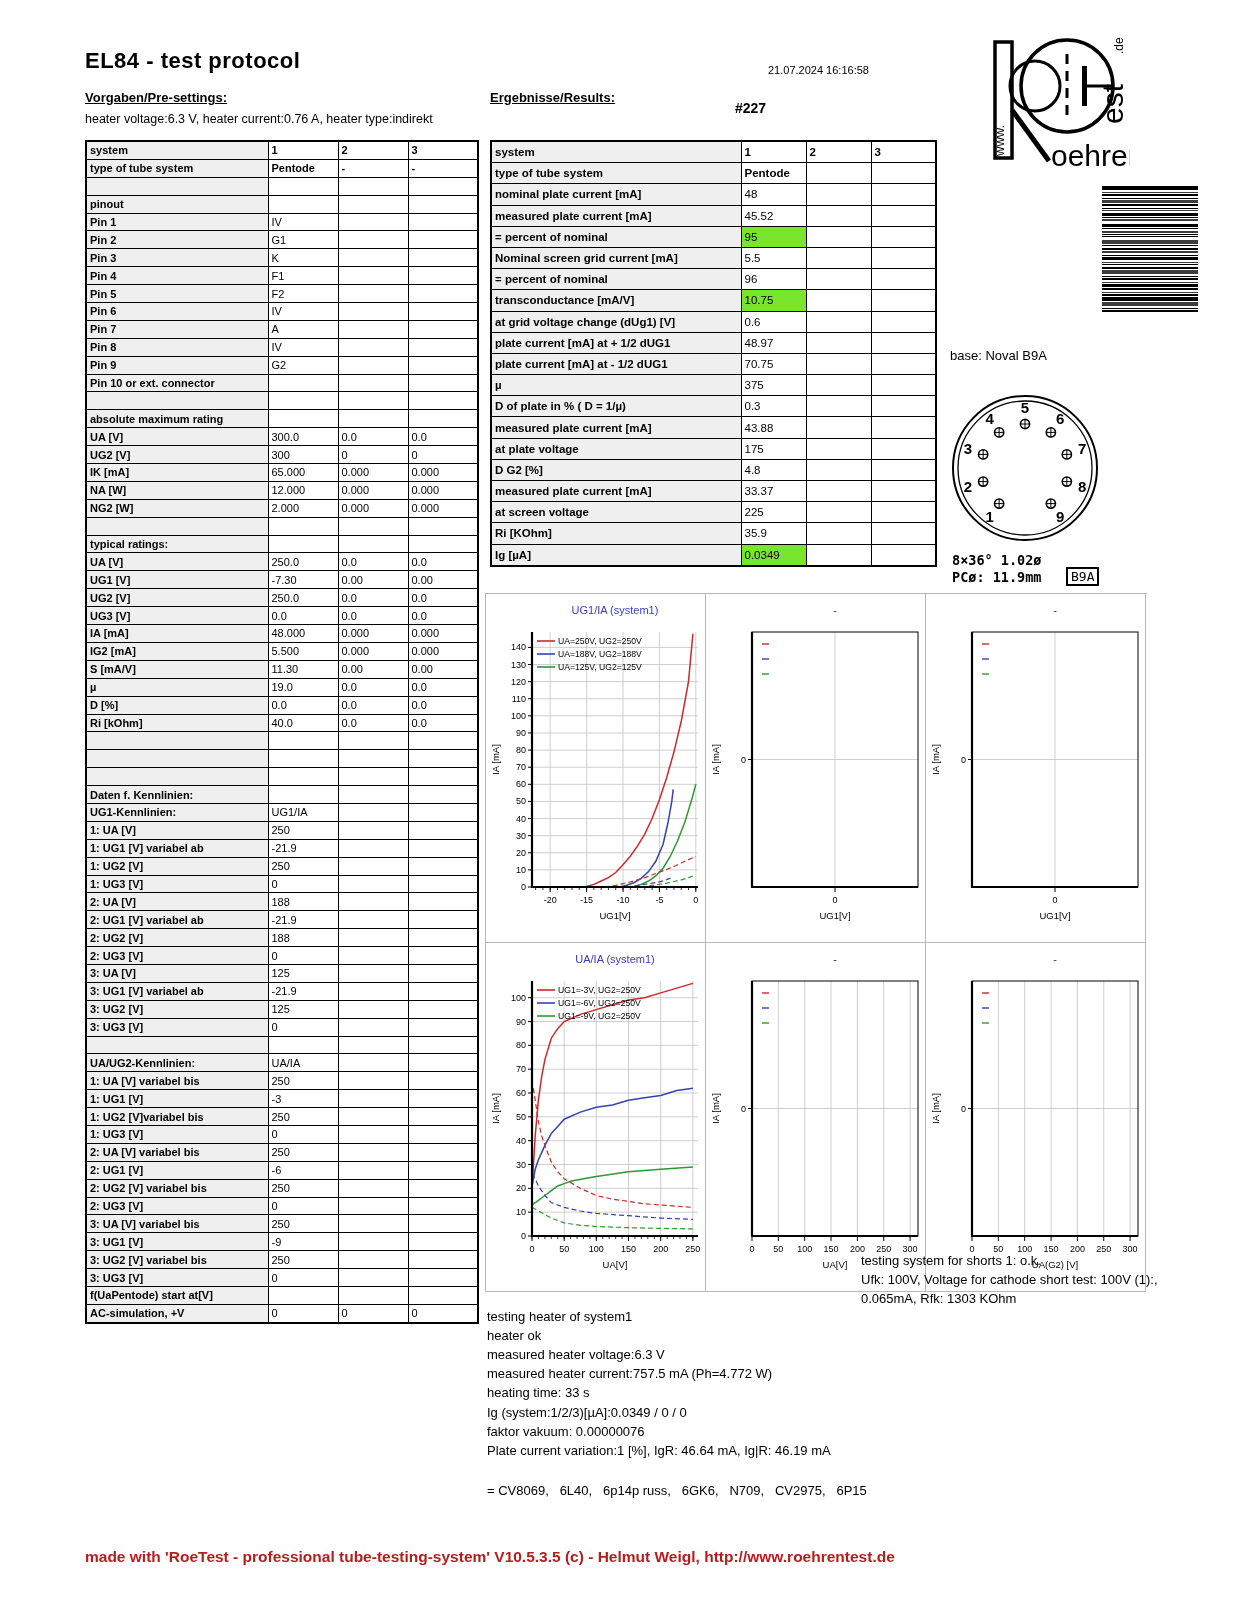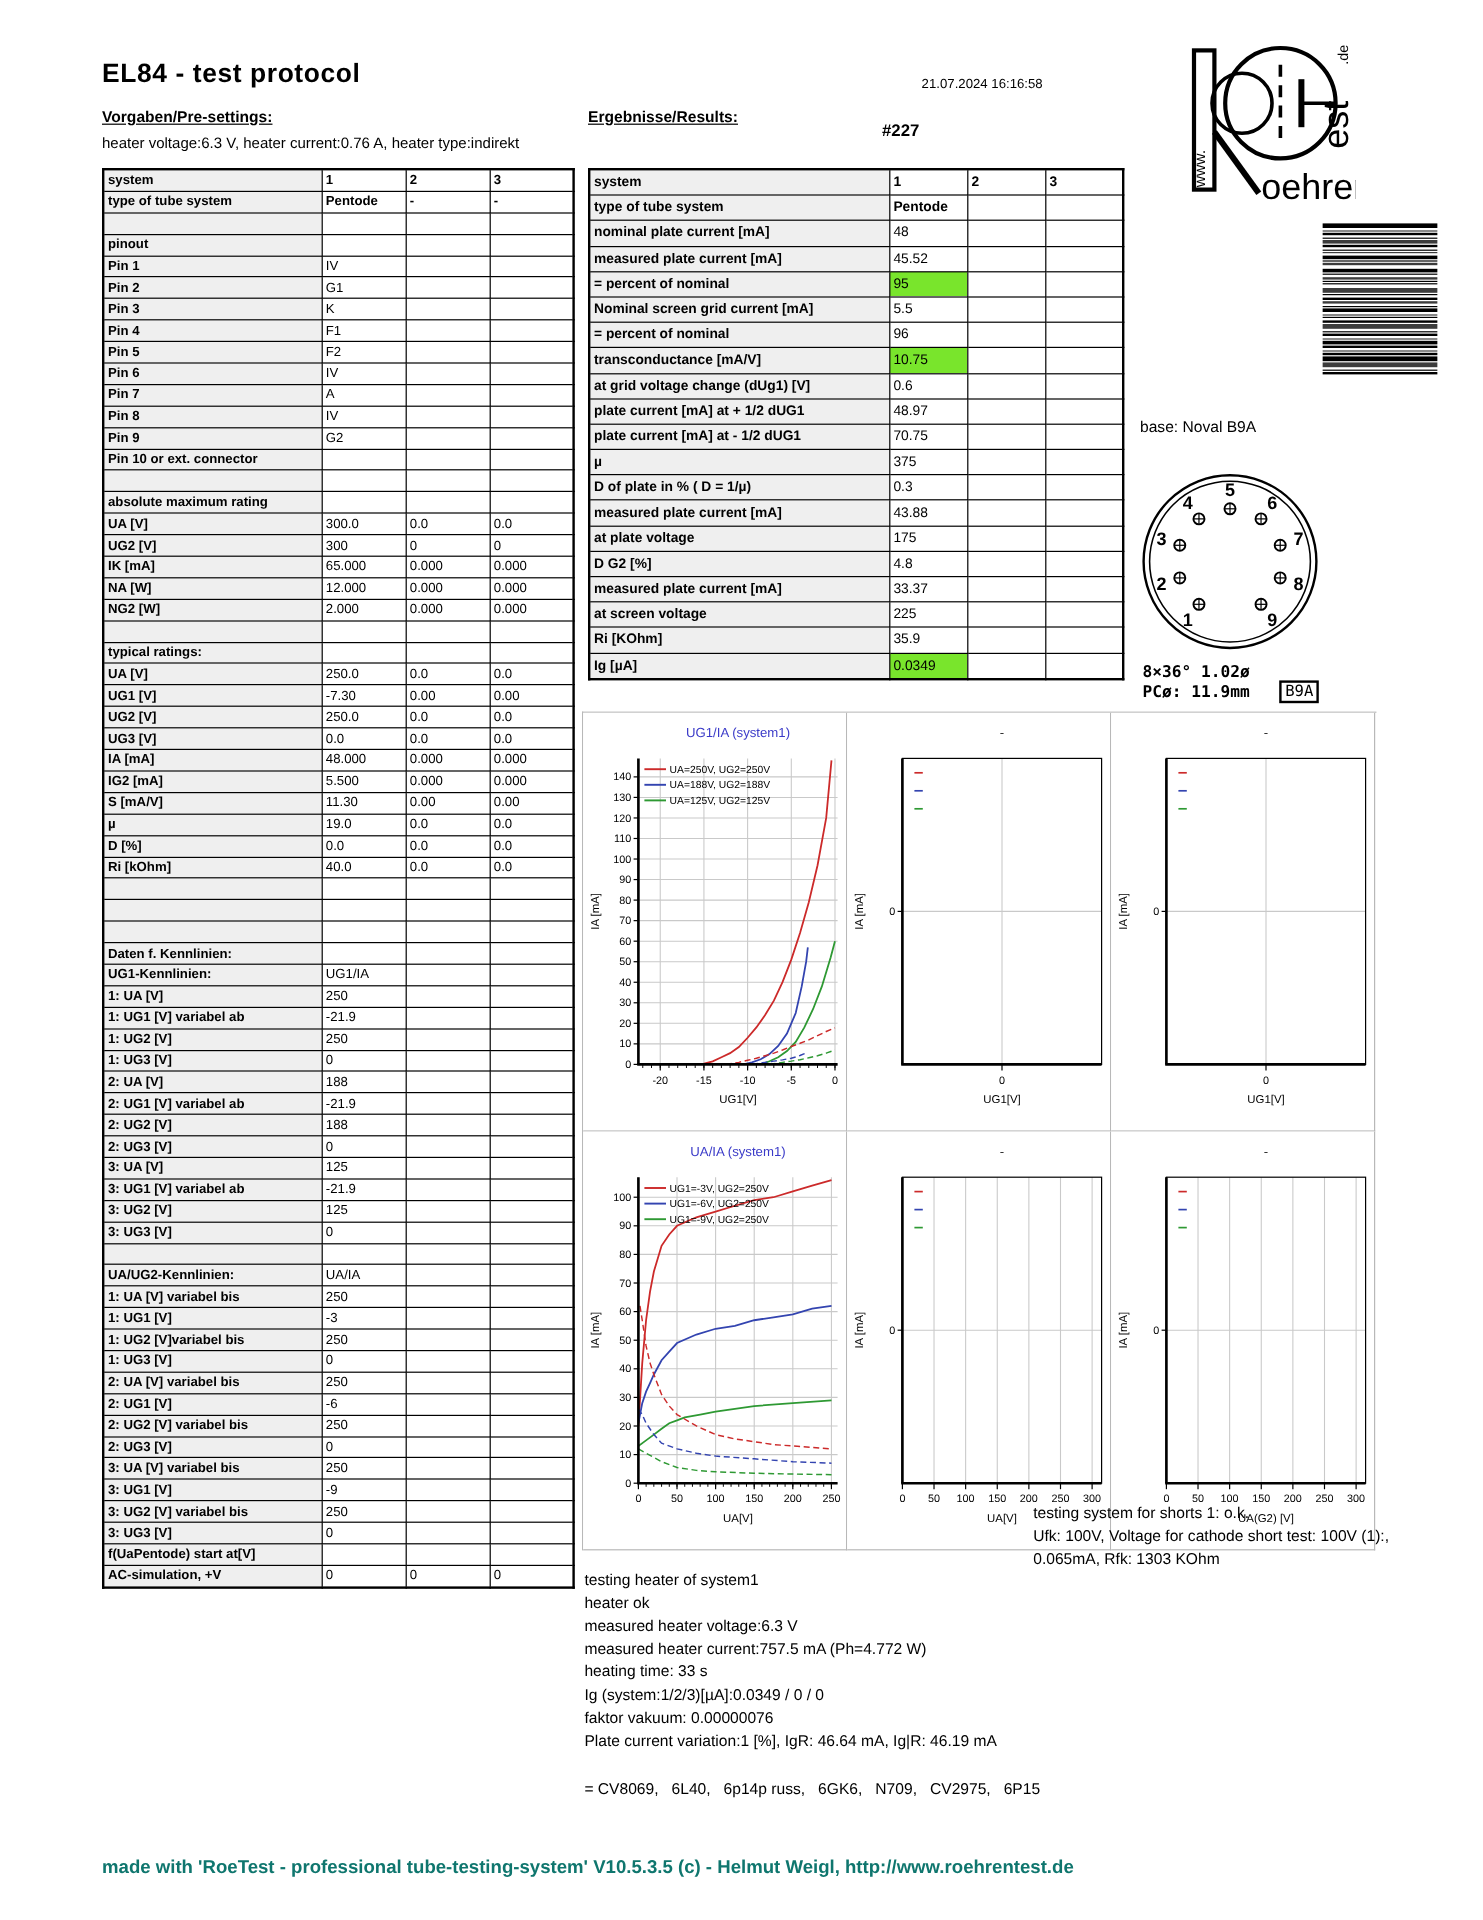--- a/index.html
+++ b/index.html
@@ -33,21 +33,21 @@
     grid-template-columns:220px 220px 220px;grid-template-rows:349px 349px;
     border-top:1px solid #b8b8b8;border-left:1px solid #b8b8b8;text-decoration:underline;}
   .chart-cell{border-right:1px solid #b8b8b8;border-bottom:1px solid #b8b8b8;
     padding:2px 0 0 0;background:#fff;}
 
   .notes{font-size:13px;line-height:19px;}
   #notes-heater{left:487px;top:1307px;}
   #notes-shorts{left:837px;top:1251px;width:390px;margin-left:24px;}
   #notes-vacuum{left:487px;top:1403px;}
   #equivalents{left:487px;top:1483px;font-size:13px;white-space:pre;}
-  #footer{left:85px;top:1548px;font-size:15.5px;font-weight:bold;color:#0f766e;}
+  #footer{left:85px;top:1548px;font-size:15.5px;font-weight:bold;color:#b91c1c;}
 
   #logo-box{left:975px;top:28px;}
   #socket-box{left:940px;top:385px;}
   #socket-dims{left:952px;top:552px;font-family:"DejaVu Sans Mono",monospace;
     font-weight:bold;font-size:13.5px;line-height:17px;}
   #b9a-badge{left:1066px;top:567px;font-family:"DejaVu Sans Mono",monospace;
     font-weight:normal;font-size:13px;border:2px solid #000;padding:0 3px;}
   #barcode{left:1102px;top:186px;}
 </style>
 </head>

